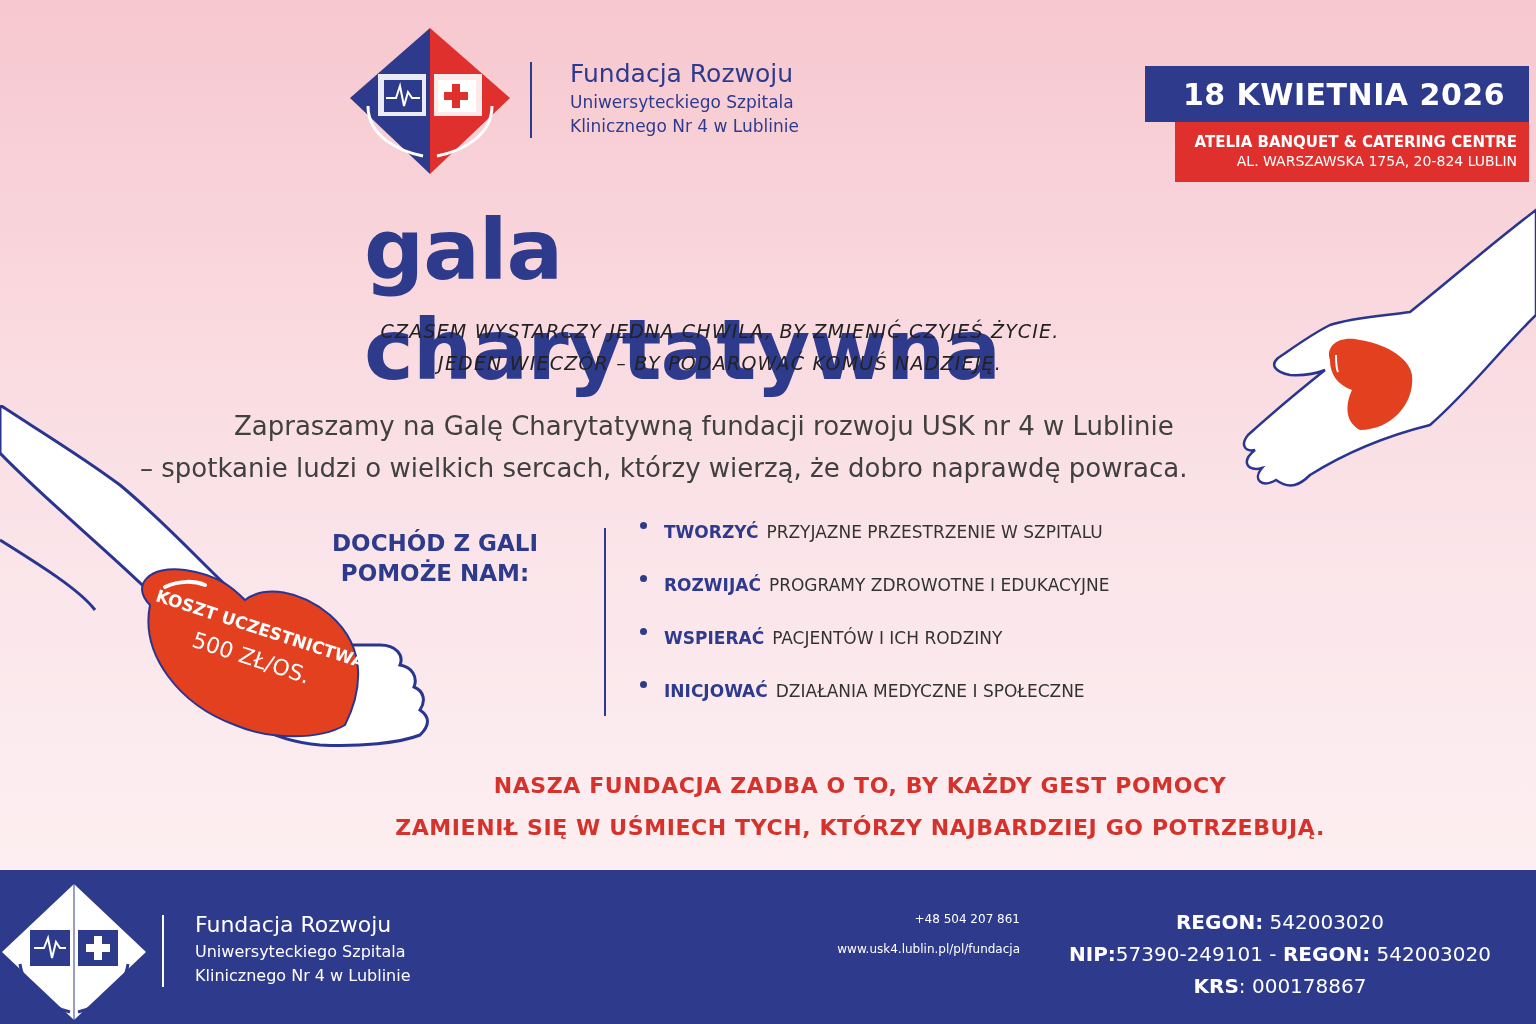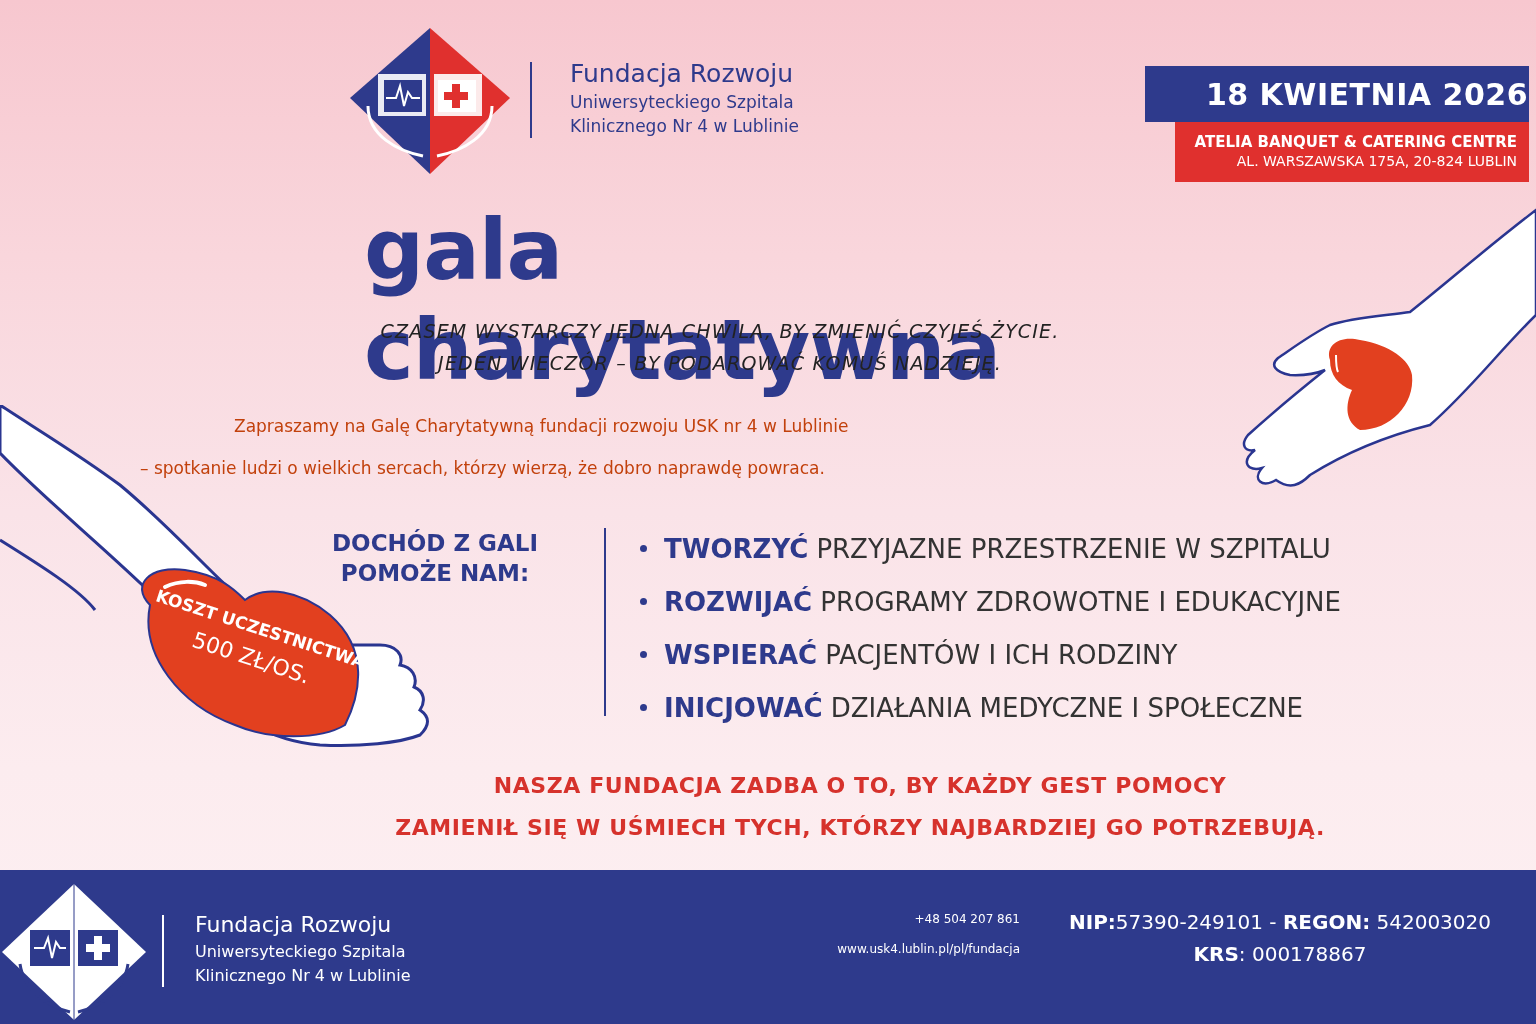--- a/index.html
+++ b/index.html
@@ -13,40 +13,40 @@
 
   
   .logo-top { left: 348px; top: 26px; width: 164px; height: 152px; }
   .logo-divider { left: 530px; top: 62px; width: 2px; height: 76px; background: #2e3a8c; }
   .org-name { left: 570px; top: 58px; color: #2e3a8c; }
   .org-name .l1 { font-size: 25px; line-height: 32px; font-family: "DejaVu Sans", sans-serif; }
   .org-name .l2, .org-name .l3 { font-size: 17px; line-height: 24px; }
 
   
   .date-box { left: 1145px; top: 66px; width: 384px; height: 56px; background: #2e3a8c;
-    color: #fff; font-weight: bold; font-size: 30px; display: flex; align-items: center; justify-content: flex-end; padding-right: 1px; letter-spacing: 0.5px; }
+    color: #fff; font-weight: bold; font-size: 30px; display: flex; align-items: center; justify-content: flex-end; padding-right: 24px; letter-spacing: 0.5px; }
   .venue-box { left: 1175px; top: 122px; width: 354px; height: 60px; background: #e0302e; color: #fff;
     text-align: right; padding: 10px 12px 0 0; }
   .venue-box .v1 { font-weight: bold; font-size: 15px; line-height: 20px; }
   .venue-box .v2 { font-size: 14px; line-height: 18px; }
 
   
   .title { left: 340px; top: 200px; width: 830px; font-size: 84px; font-weight: bold; color: #2e3a8c;
     letter-spacing: -1px; font-family: "DejaVu Sans", sans-serif; line-height: 100px; word-spacing: 14px; margin-left: 24px; }
 
   .tagline { left: 260px; top: 315px; width: 920px; text-align: center; font-style: italic; color: #222;
     font-size: 19px; line-height: 32px; letter-spacing: 1.2px; }
 
-  .intro { left: 140px; top: 405px; width: 1080px; color: #c2410c; font-size: 17px; line-height: 42px; }
+  .intro { left: 140px; top: 405px; width: 1080px; color: #404040; font-size: 26px; line-height: 42px; }
   .intro .l1 { padding-left: 94px; }
   .income-head { left: 300px; top: 528px; width: 270px; text-align: center; color: #2e3a8c; font-weight: bold;
     font-size: 23px; line-height: 30px; }
   .mid-divider { left: 604px; top: 528px; width: 2px; height: 188px; background: #2e3a8c; }
   .goals { left: 640px; top: 522px; }
-  .goal { display: flex; align-items: center; height: 53px; font-size: 26px; color: #333; }
+  .goal { display: flex; align-items: flex-start; height: 53px; font-size: 17px; color: #333; }
   .goal .dot { width: 7px; height: 7px; border-radius: 50%; background: #2e3a8c; margin-right: 17px; }
   .goal .verb { font-weight: bold; color: #2e3a8c; margin-right: 8px; }
 
   .closing { left: 240px; top: 765px; width: 1240px; text-align: center; color: #d6322c; font-weight: bold;
     font-size: 22px; line-height: 42px; letter-spacing: 0.6px; }
 
   
   .footer { left: 0; top: 870px; width: 1536px; height: 154px; background: #2e3a8c; color: #fff; }
   .f-logo { left: 0px; top: 12px; width: 148px; height: 140px; }
   .f-divider { left: 162px; top: 45px; width: 2px; height: 72px; background: #fff; }
@@ -174,20 +174,24 @@
     <div class="l1">Fundacja Rozwoju</div>
     <div class="l2">Uniwersyteckiego Szpitala</div>
     <div class="l3">Klinicznego Nr 4 w Lublinie</div>
   </div>
   <div class="abs f-contact">
     <div>+48 504 207 861</div>
     <div>www.usk4.lublin.pl/pl/fundacja</div>
   </div>
   <div class="abs f-ids">
     <div>
+      <b>REGON:</b>
+      <span>542003020</span>
+    </div>
+    <div>
       <b>NIP:</b><span>57390-249101 -</span>
       <b>REGON:</b>
       <span>542003020</span>
     </div>
     <div>
       <b>KRS</b><span>: 000178867</span>
     </div>
   </div>
 </div>
 

